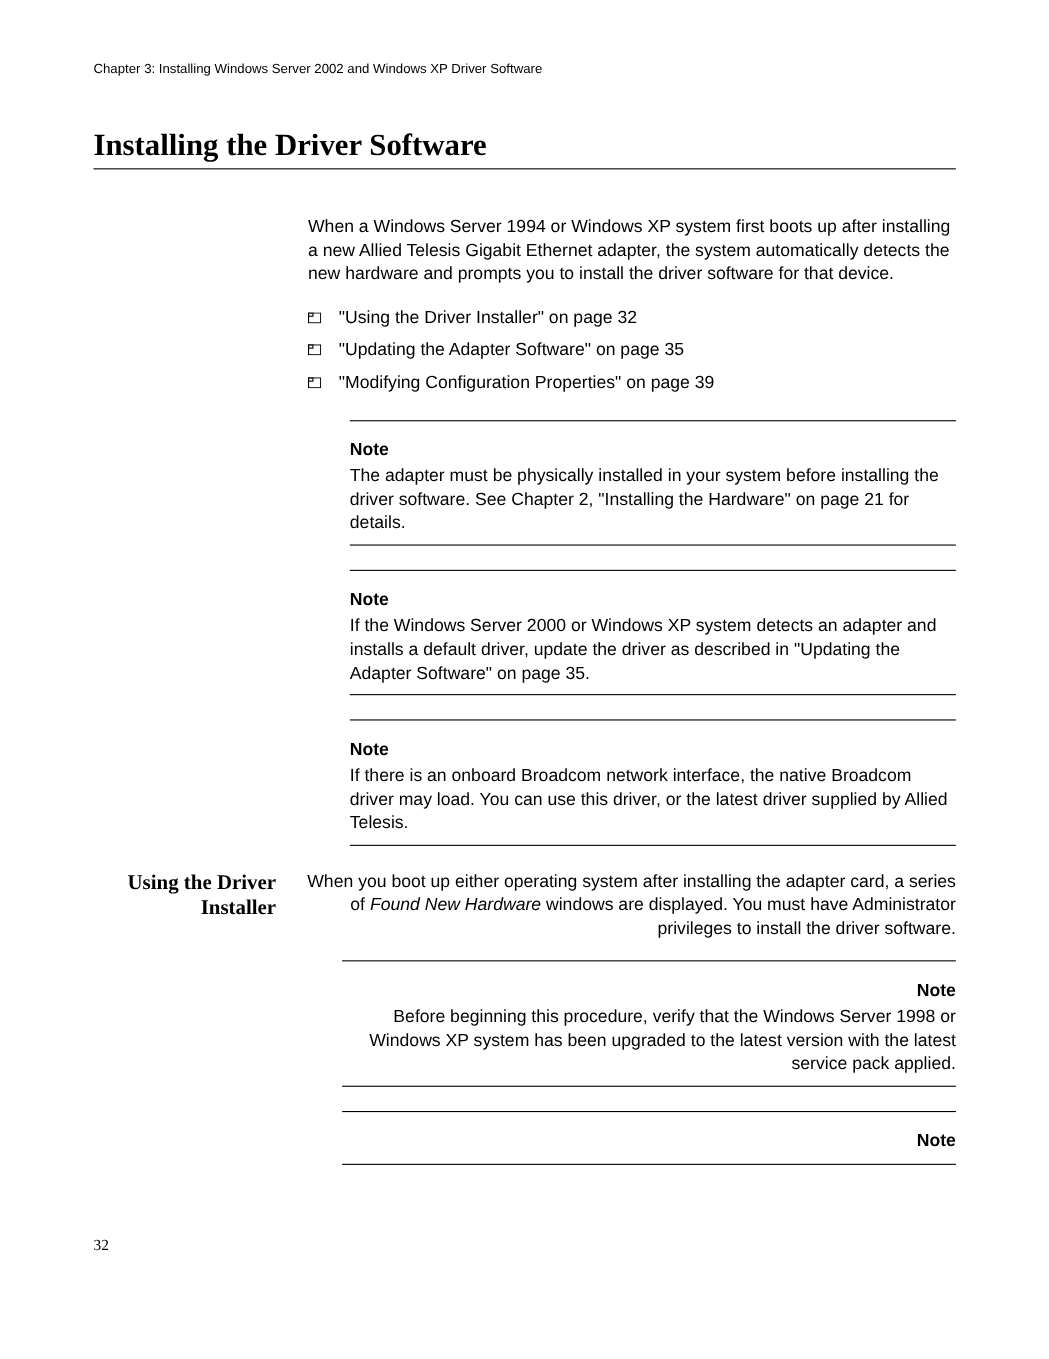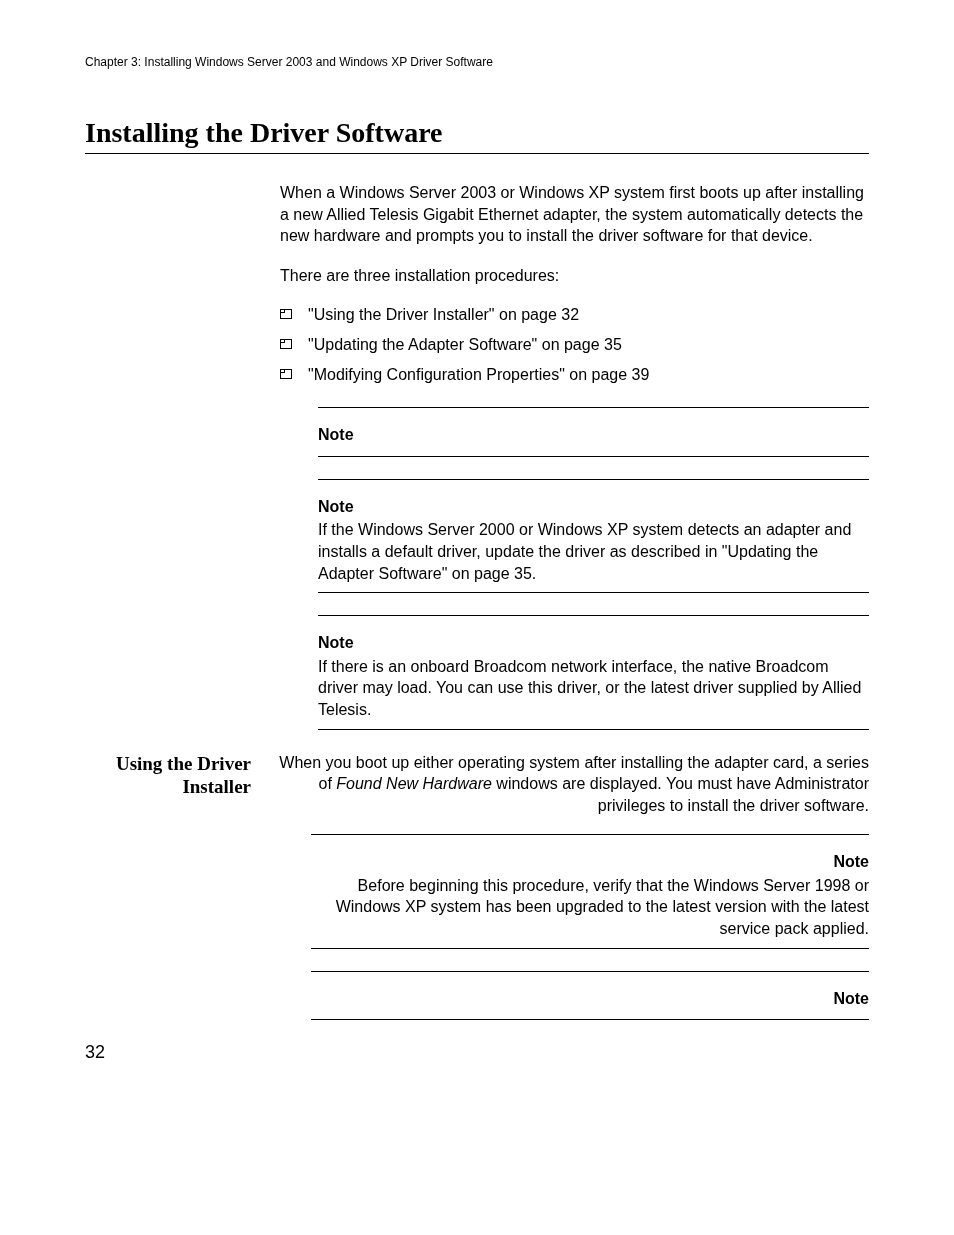--- a/index.html
+++ b/index.html
@@ -17,21 +17,21 @@
   .running-header {
     font-size: 12px;
     margin-bottom: 48px;
   }
   .section-title {
     font-family: "Times New Roman", Times, serif;
     font-size: 28px;
     font-weight: bold;
     border-bottom: 1.5px solid #000;
     padding-bottom: 4px;
-    margin-bottom: 28px;
+    margin-bottom: 42px;
   }
   .body-area {
     margin-left: 195px;
   }
   .para {
     font-size: 16px;
     line-height: 1.35;
     margin-bottom: 18px;
   }
   .bullet-list {
@@ -83,36 +83,37 @@
     padding-right: 22px;
     box-sizing: border-box;
     line-height: 1.25;
   }
   .sub-body {
     flex: 1;
     text-align: right;
   }
   .italic { font-style: italic; }
   .page-num {
-    font-size: 18px;
+    font-size: 14px;
+    margin-top: 44px;
+    font-family: Liberation Serif, serif;
   }
 </style>
 </head>
 <body>
 
 <div class="page">
 
-  <div class="running-header">Chapter 3: Installing Windows Server 2003 and Windows XP Driver Software</div>
+  <div class="running-header">Chapter 3: Installing Windows Server 2002 and Windows XP Driver Software</div>
 
   <div class="section-title">Installing the Driver Software</div>
 
   <div class="body-area">
 
-    <div class="para">When a Windows Server 2003 or Windows XP system first boots up after installing a new Allied Telesis Gigabit Ethernet adapter, the system automatically detects the new hardware and prompts you to install the driver software for that device.</div>
-    <div class="para">There are three installation procedures:</div>
+    <div class="para">When a Windows Server 1994 or Windows XP system first boots up after installing a new Allied Telesis Gigabit Ethernet adapter, the system automatically detects the new hardware and prompts you to install the driver software for that device.</div>
 
     <div class="bullet-list">
       <div class="bullet-item">
         <span class="bullet-glyph">
           <svg width="12" height="10" viewBox="0 0 12 10">
               <rect x="0.5" y="0.5" width="11" height="9" fill="none" stroke="#000" stroke-width="1"></rect>
               <rect x="0.5" y="0.5" width="4" height="3" fill="none" stroke="#000" stroke-width="1"></rect>
             </svg>
         </span>
         <span class="bullet-text">"Using the Driver Installer" on page 32</span>
@@ -132,20 +133,21 @@
               <rect x="0.5" y="0.5" width="11" height="9" fill="none" stroke="#000" stroke-width="1"></rect>
               <rect x="0.5" y="0.5" width="4" height="3" fill="none" stroke="#000" stroke-width="1"></rect>
             </svg>
         </span>
         <span class="bullet-text">"Modifying Configuration Properties" on page 39</span>
       </div>
     </div>
 
     <div class="note-block">
       <div class="note-label">Note</div>
+      <div>The adapter must be physically installed in your system before installing the driver software. See Chapter 2, "Installing the Hardware" on page 21 for details.</div>
     </div>
 
     <div class="note-block">
       <div class="note-label">Note</div>
       <div>If the Windows Server 2000 or Windows XP system detects an adapter and installs a default driver, update the driver as described in "Updating the Adapter Software" on page 35.</div>
     </div>
 
     <div class="note-block">
       <div class="note-label">Note</div>
       <div>If there is an onboard Broadcom network interface, the native Broadcom driver may load. You can use this driver, or the latest driver supplied by Allied Telesis.</div>

